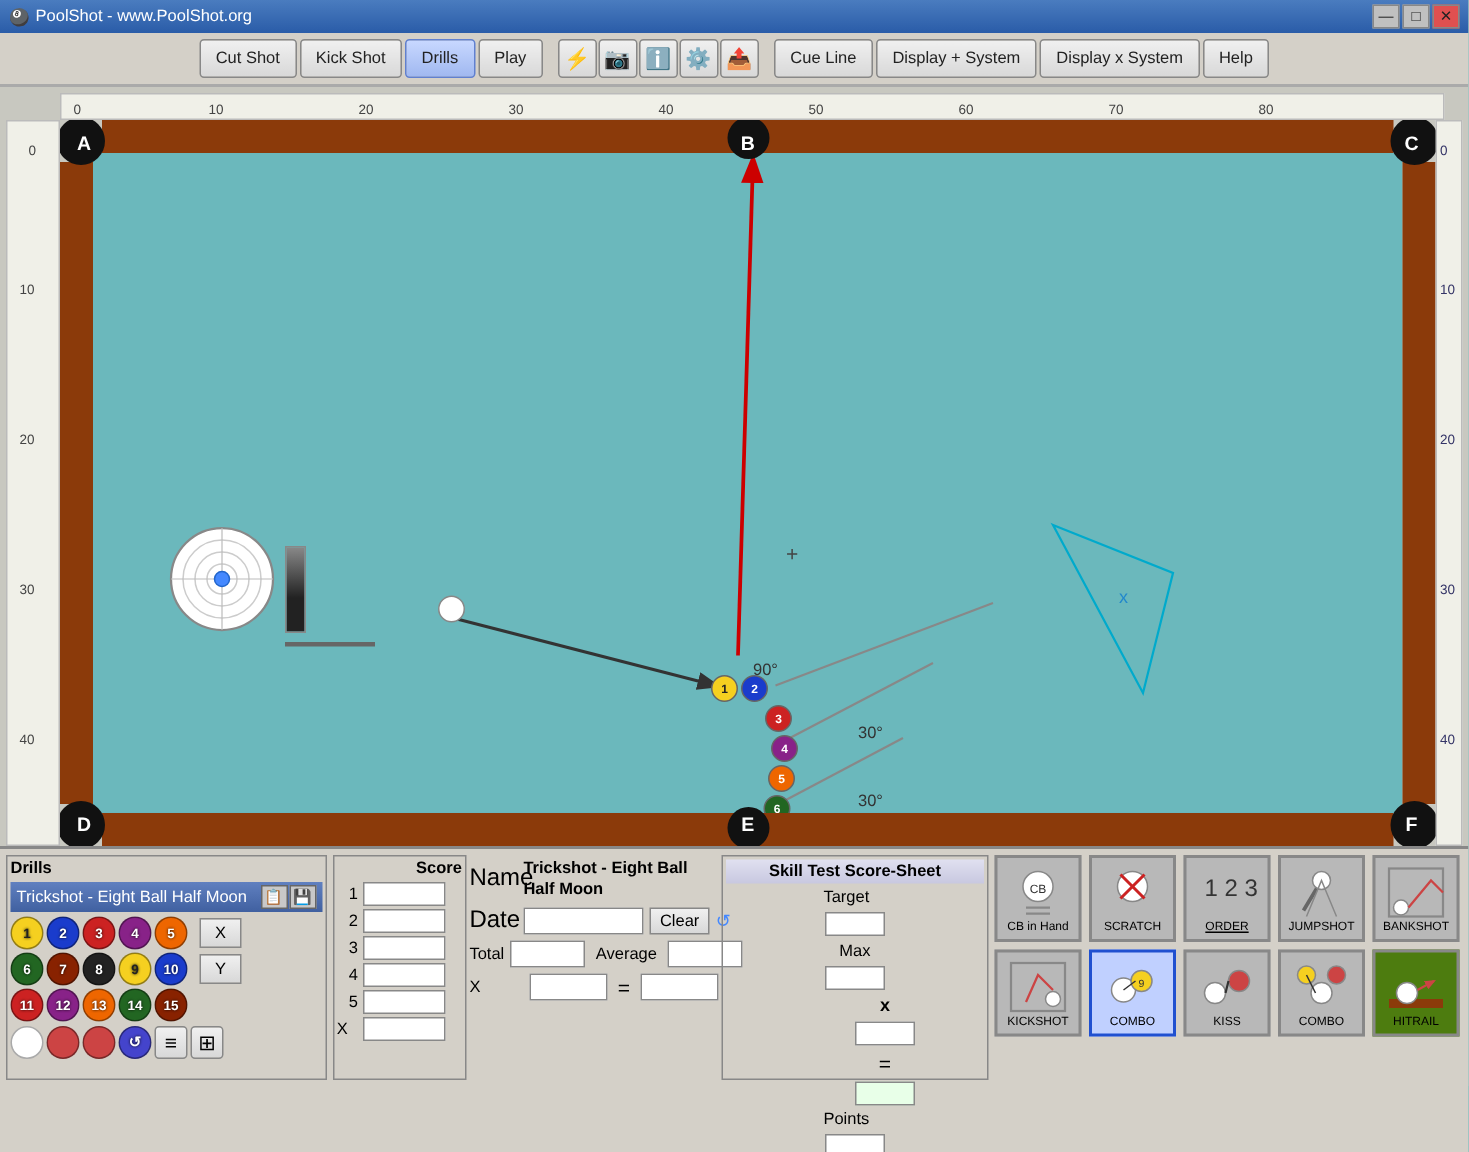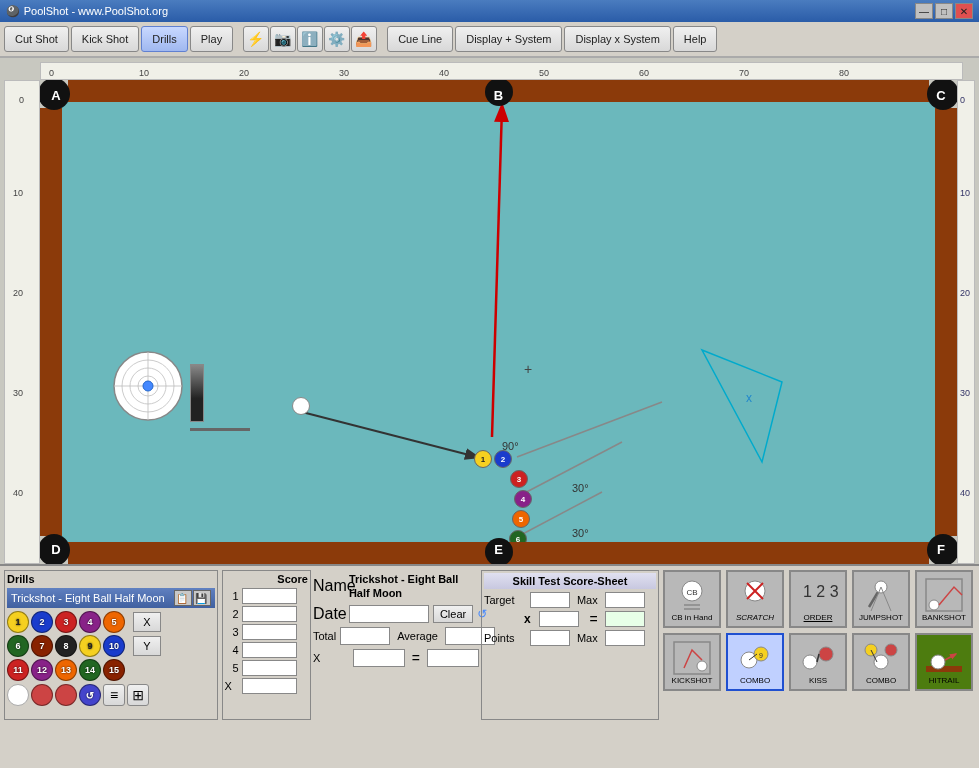--- a/index.html
+++ b/index.html
@@ -27,20 +27,21 @@
 
     
     .toolbar {
       height: 36px;
       background: #d4d0c8;
       border-bottom: 2px solid #aaa;
       display: flex;
       align-items: center;
       padding: 0 4px;
       gap: 2px;
+      justify-content: center;
     }
     .tb-btn {
       height: 26px;
       padding: 0 10px;
       background: linear-gradient(to bottom, #f0f0f0, #d8d8d8);
       border: 1px solid #888;
       border-radius: 3px;
       cursor: pointer;
       font-size: 11px;
       color: #222;
@@ -195,21 +196,21 @@
     .skill-title {
       font-size: 11px;
       font-weight: bold;
       text-align: center;
       background: linear-gradient(to bottom, #e0e0f0, #c8c8e0);
       margin-bottom: 3px;
       padding: 2px;
     }
     .skill-rows { }
     .skill-row {
-      display: flex; align-items: center; gap: 4px; margin-bottom: 3px;
+      display: flex; align-items: center; gap: 4px; margin-bottom: 3px; flex-direction: column;
     }
     .skill-label { width: 42px; font-size: 11px; }
     .skill-input {
       width: 40px; height: 16px;
       border: 1px solid #888;
       background: white;
     }
     .skill-max-label { font-size: 11px; }
     .skill-x { font-size: 12px; font-weight: bold; }
     .skill-eq { font-size: 14px; }
@@ -531,21 +532,21 @@
 
     <div class="shot-icon-btn" style="background:#b8b8b8; border:2px solid #888;">
       <svg width="40" height="36">
           <circle cx="20" cy="14" r="10" fill="white" stroke="#888" stroke-width="1"></circle>
           <text x="20" y="18" text-anchor="middle" font-size="8" fill="#333">CB</text>
           <line x1="12" y1="28" x2="28" y2="28" stroke="#888" stroke-width="1.5"></line>
           <line x1="12" y1="32" x2="28" y2="32" stroke="#888" stroke-width="1.5"></line>
         </svg>
       <div class="shot-icon-label">CB in Hand</div>
     </div>
-    <div class="shot-icon-btn" style="background:#b8b8b8; border:2px solid #888;font-style:italic;">
+    <div class="shot-icon-btn" style="background:#b8b8b8; border:2px solid #888;">
       <svg width="40" height="36">
           <circle cx="20" cy="14" r="10" fill="white" stroke="#888" stroke-width="1"></circle>
           <line x1="12" y1="6" x2="28" y2="22" stroke="#cc2222" stroke-width="2"></line>
           <line x1="28" y1="6" x2="12" y2="22" stroke="#cc2222" stroke-width="2"></line>
         </svg>
       <div class="shot-icon-label">SCRATCH</div>
     </div>
     <div class="shot-icon-btn" style="background:#b8b8b8; border:2px solid #888;text-decoration:underline;">
       <svg width="40" height="36">
           <text x="5" y="20" font-size="16" fill="#333">1 2 3</text>

